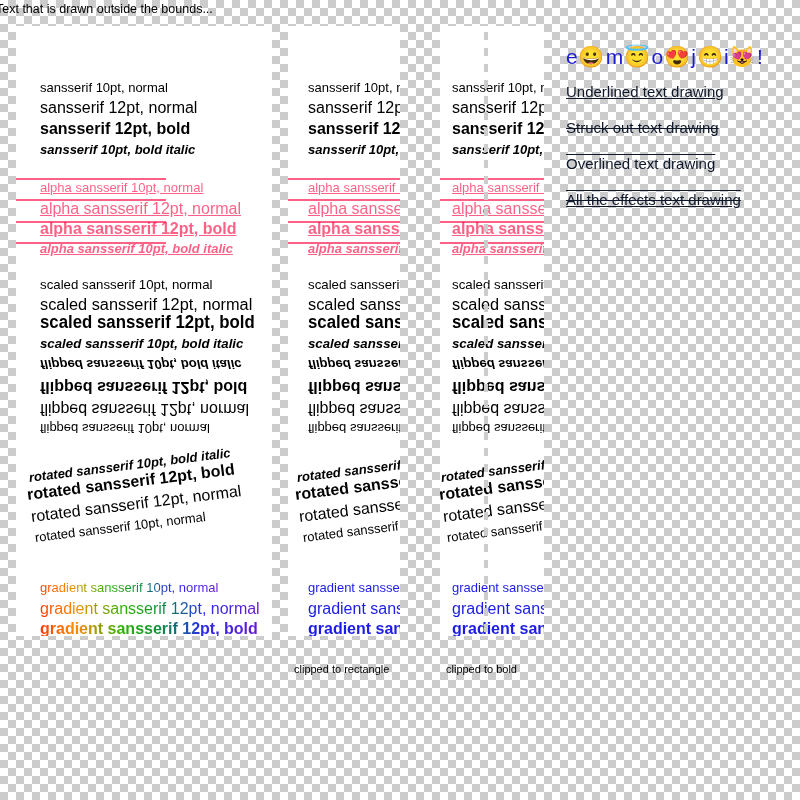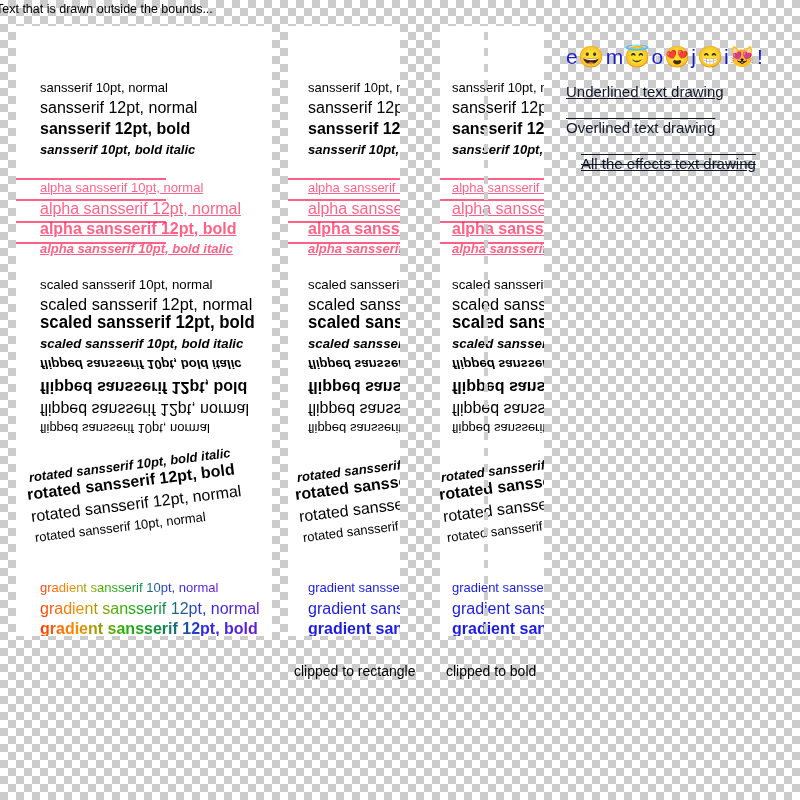--- a/index.html
+++ b/index.html
@@ -111,21 +111,21 @@
     -webkit-background-clip: text;
     background-clip: text;
     color: transparent;
     -webkit-text-fill-color: transparent;
   }
   .grad-blue {
     color: #1c1ce8;
   }
   .caption {
     position: absolute;
-    font-size: 14px;
+    font-size: 11px;
     color: #000;
   }
   #caption-rect { left: 294px; top: 663px; }
   #caption-path { left: 446px; top: 663px; }
 
   #effects {
     position: absolute;
     left: 566px;
     top: 45px;
     width: 230px;
@@ -139,21 +139,21 @@
   }
   .eff {
     font-size: 15px;
     color: #0f172a;
     margin-bottom: 19px;
     white-space: nowrap;
   }
   .eff-underline { text-decoration: underline; }
   .eff-strike { text-decoration: line-through; }
   .eff-overline { text-decoration: overline; }
-  .eff-all { text-decoration: underline line-through overline; margin-left: 15px; }
+  .eff-all { text-decoration: underline line-through overline; }
 </style>
 </head>
 <body>
 
 <div class="out-of-bounds">Text that is drawn outside the bounds...</div>
 
 <div class="panel" id="panel-main">
   <div class="content">
 
     <div class="line s10n" style="left:24px; top:42px;">sansserif 10pt, normal</div>
@@ -273,15 +273,16 @@
   </div>
   <div class="path-gap"></div>
 </div>
 
 <div class="caption" id="caption-rect">clipped to rectangle</div>
 <div class="caption" id="caption-path">clipped to bold</div>
 
 <div id="effects">
   <div id="emoji-line">e😀m😇o😍j😁i😻!</div>
   <div class="eff eff-underline">Underlined text drawing</div>
+  <div class="eff eff-strike">Struck out text drawing</div>
   <div class="eff eff-overline">Overlined text drawing</div>
   <div class="eff eff-all">All the effects text drawing</div>
 </div>
 
 </body></html>

